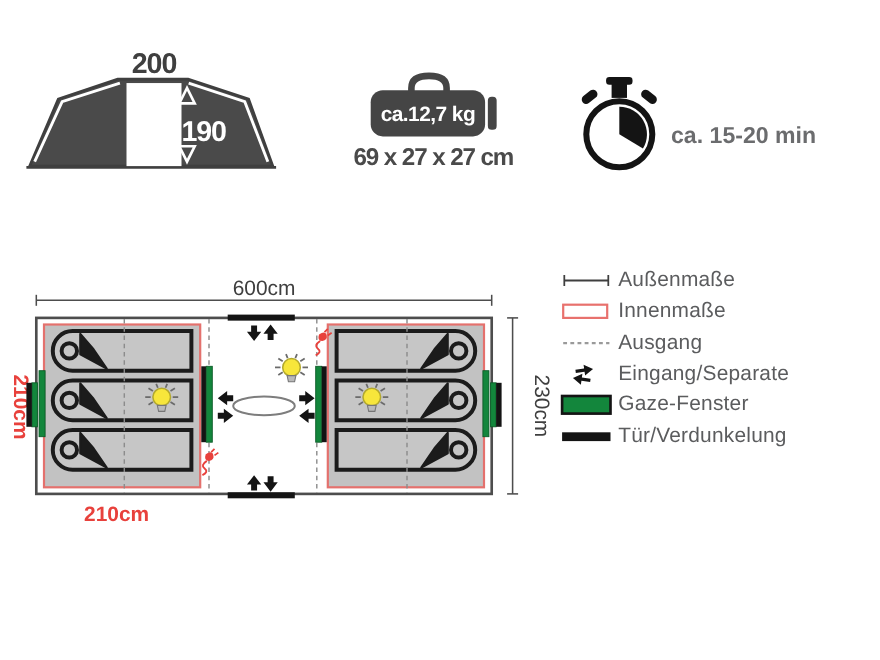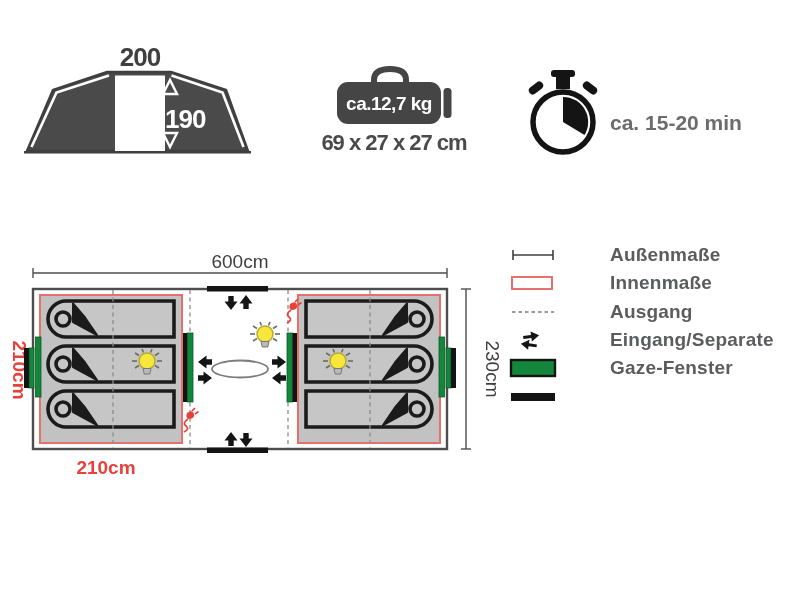--- a/index.html
+++ b/index.html
@@ -11,23 +11,22 @@
   .legend{
     position:absolute;left:504px;top:241px;width:295px;
   }
   .legend-row{
     display:flex;align-items:center;height:28.3px;
   }
   .legend-icon{
     width:58px;display:flex;justify-content:center;align-items:center;flex:0 0 58px;
   }
   .legend-label{
-    font-size:19px;font-weight:bold;color:#5b5c5e;white-space:nowrap;
+    font-size:19px;font-weight:normal;color:#5b5c5e;white-space:nowrap;
     letter-spacing:0.2px;
-    margin-left:48px;
   }
   svg text{font-family:"Liberation Sans", sans-serif;}
   .dimnum{font-weight:bold;letter-spacing:-1px;}
 </style>
 </head>
 <body>
 
 <svg id="stage" viewBox="0 0 800 600">
   <defs>
 
@@ -219,14 +218,15 @@
       </svg>
     </span>
     <span class="legend-label">Gaze-Fenster</span>
   </div>
   <div class="legend-row">
     <span class="legend-icon">
       <svg width="48" height="12" viewBox="0 0 48 12">
         <rect x="2" y="2" width="44" height="8" fill="#141414"></rect>
       </svg>
     </span>
+    <span class="legend-label">Tür/Verdunkelung</span>
   </div>
 </div>
 
 </body></html>

